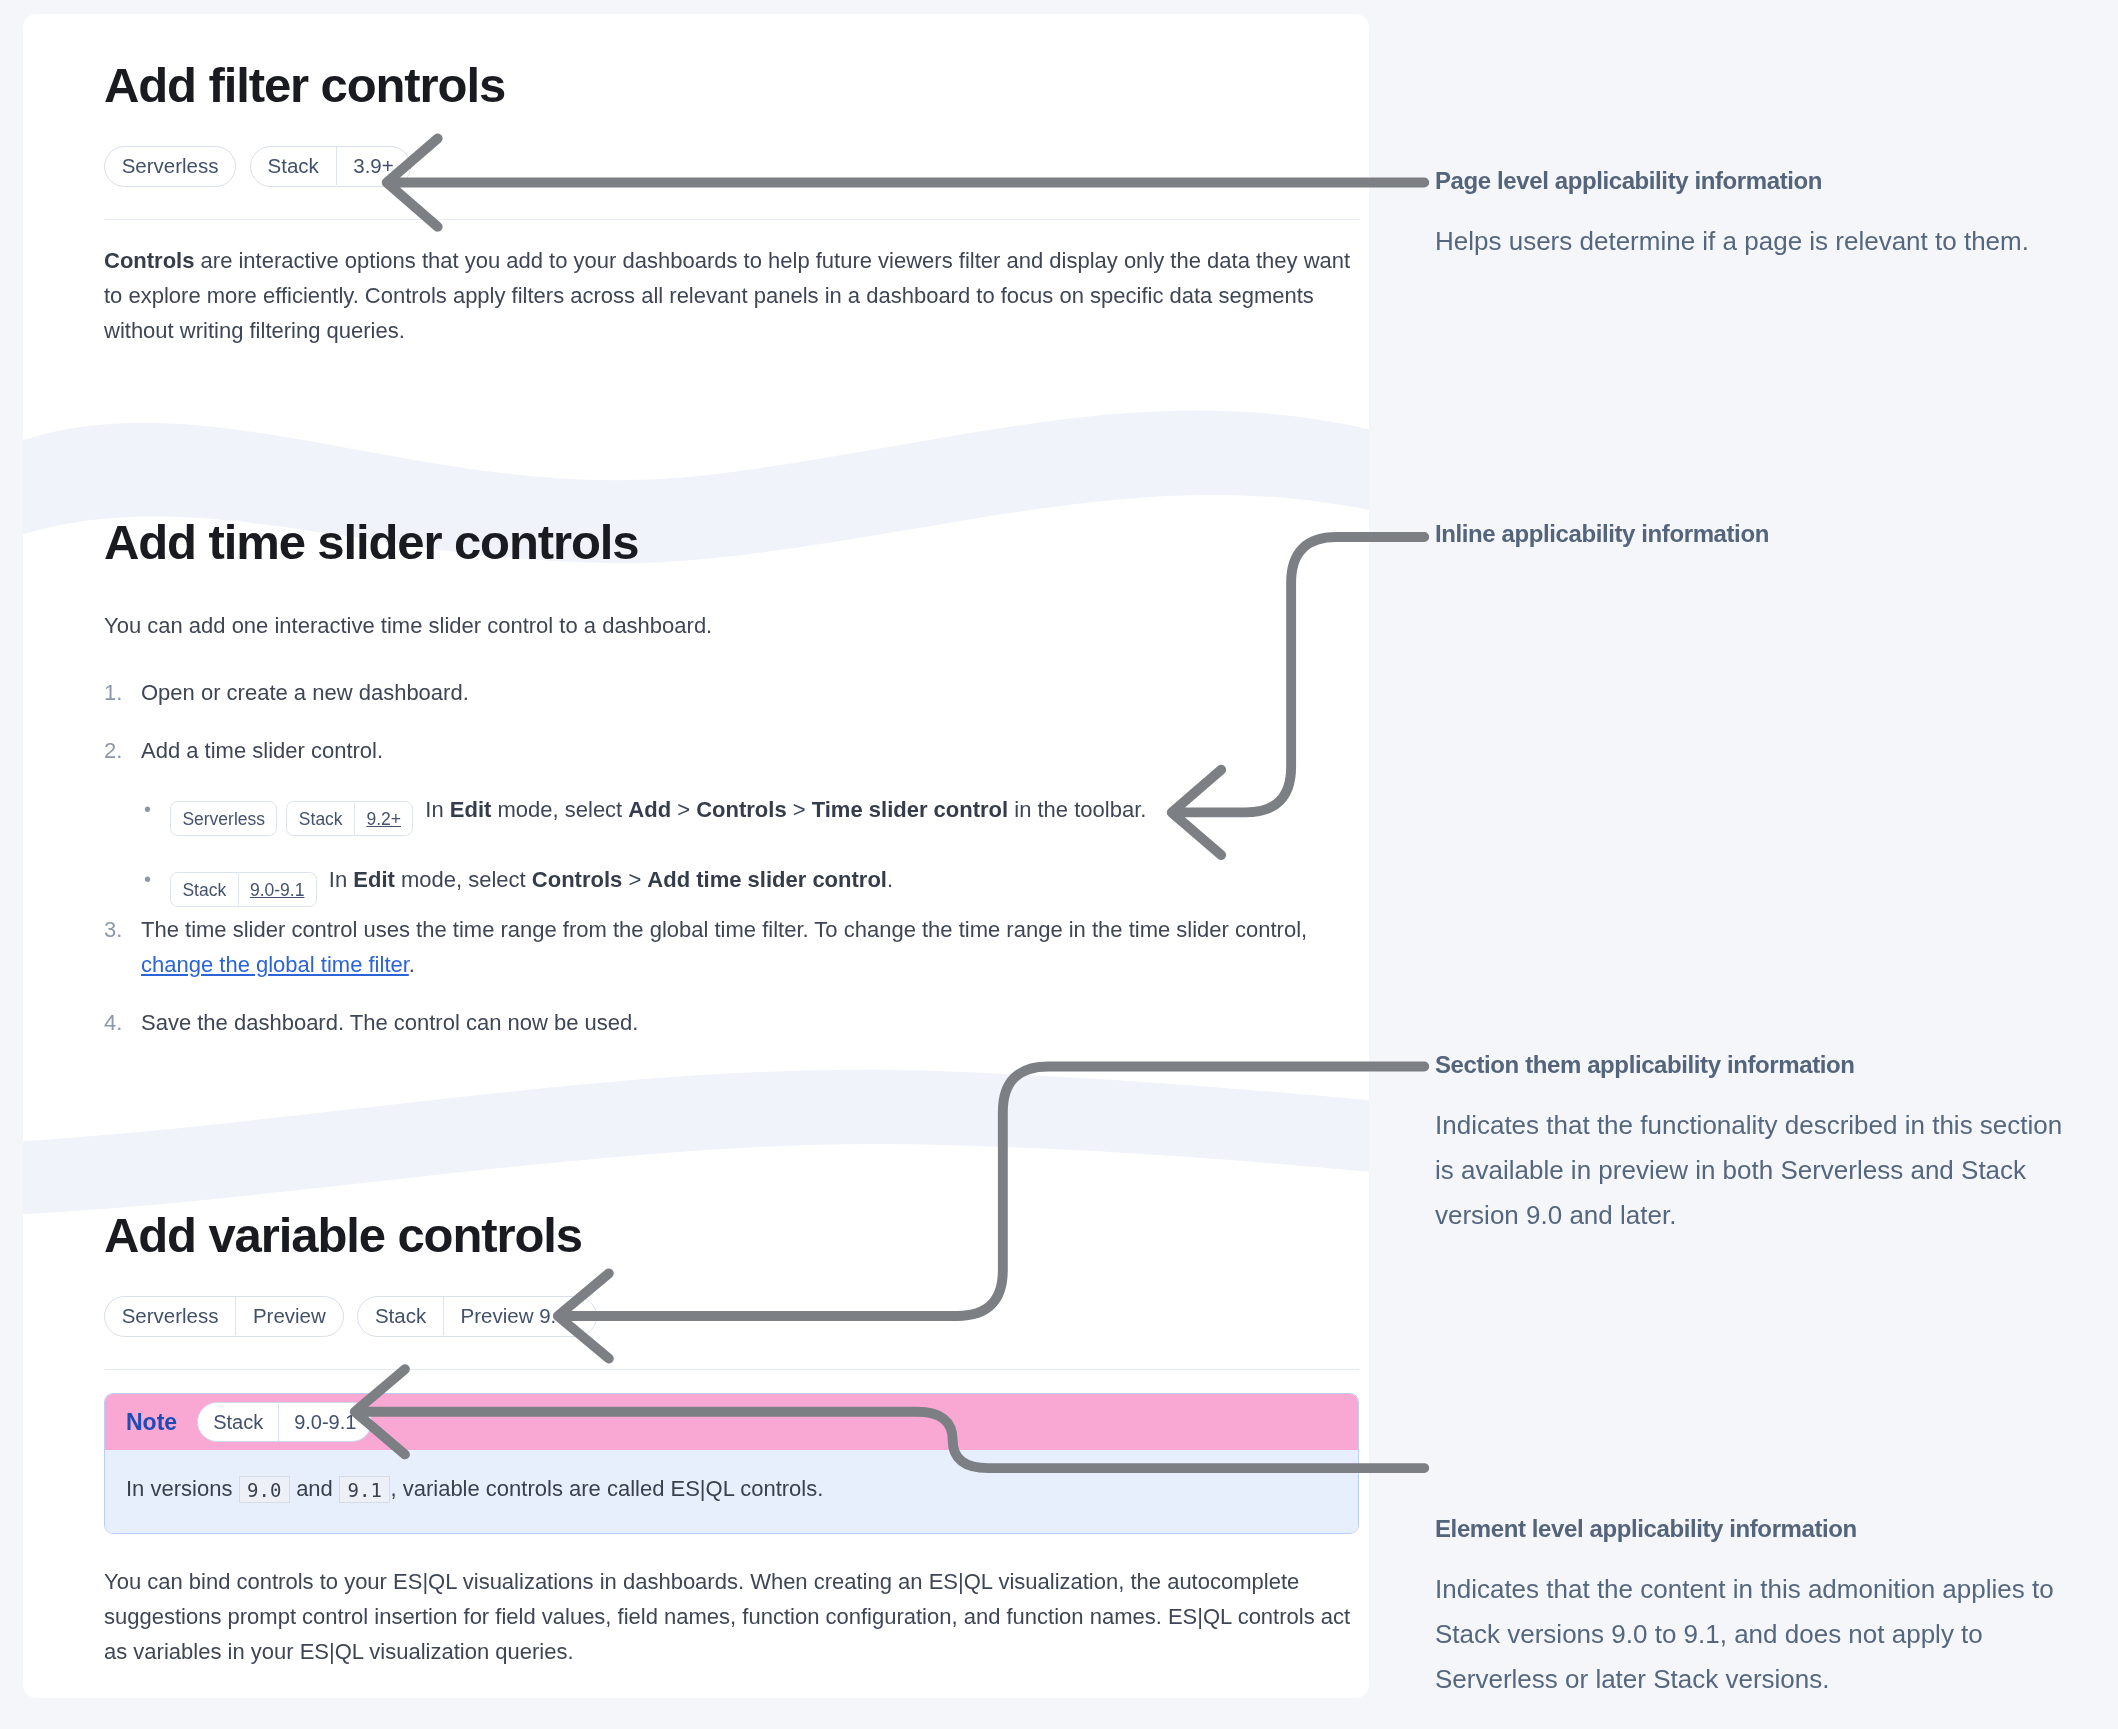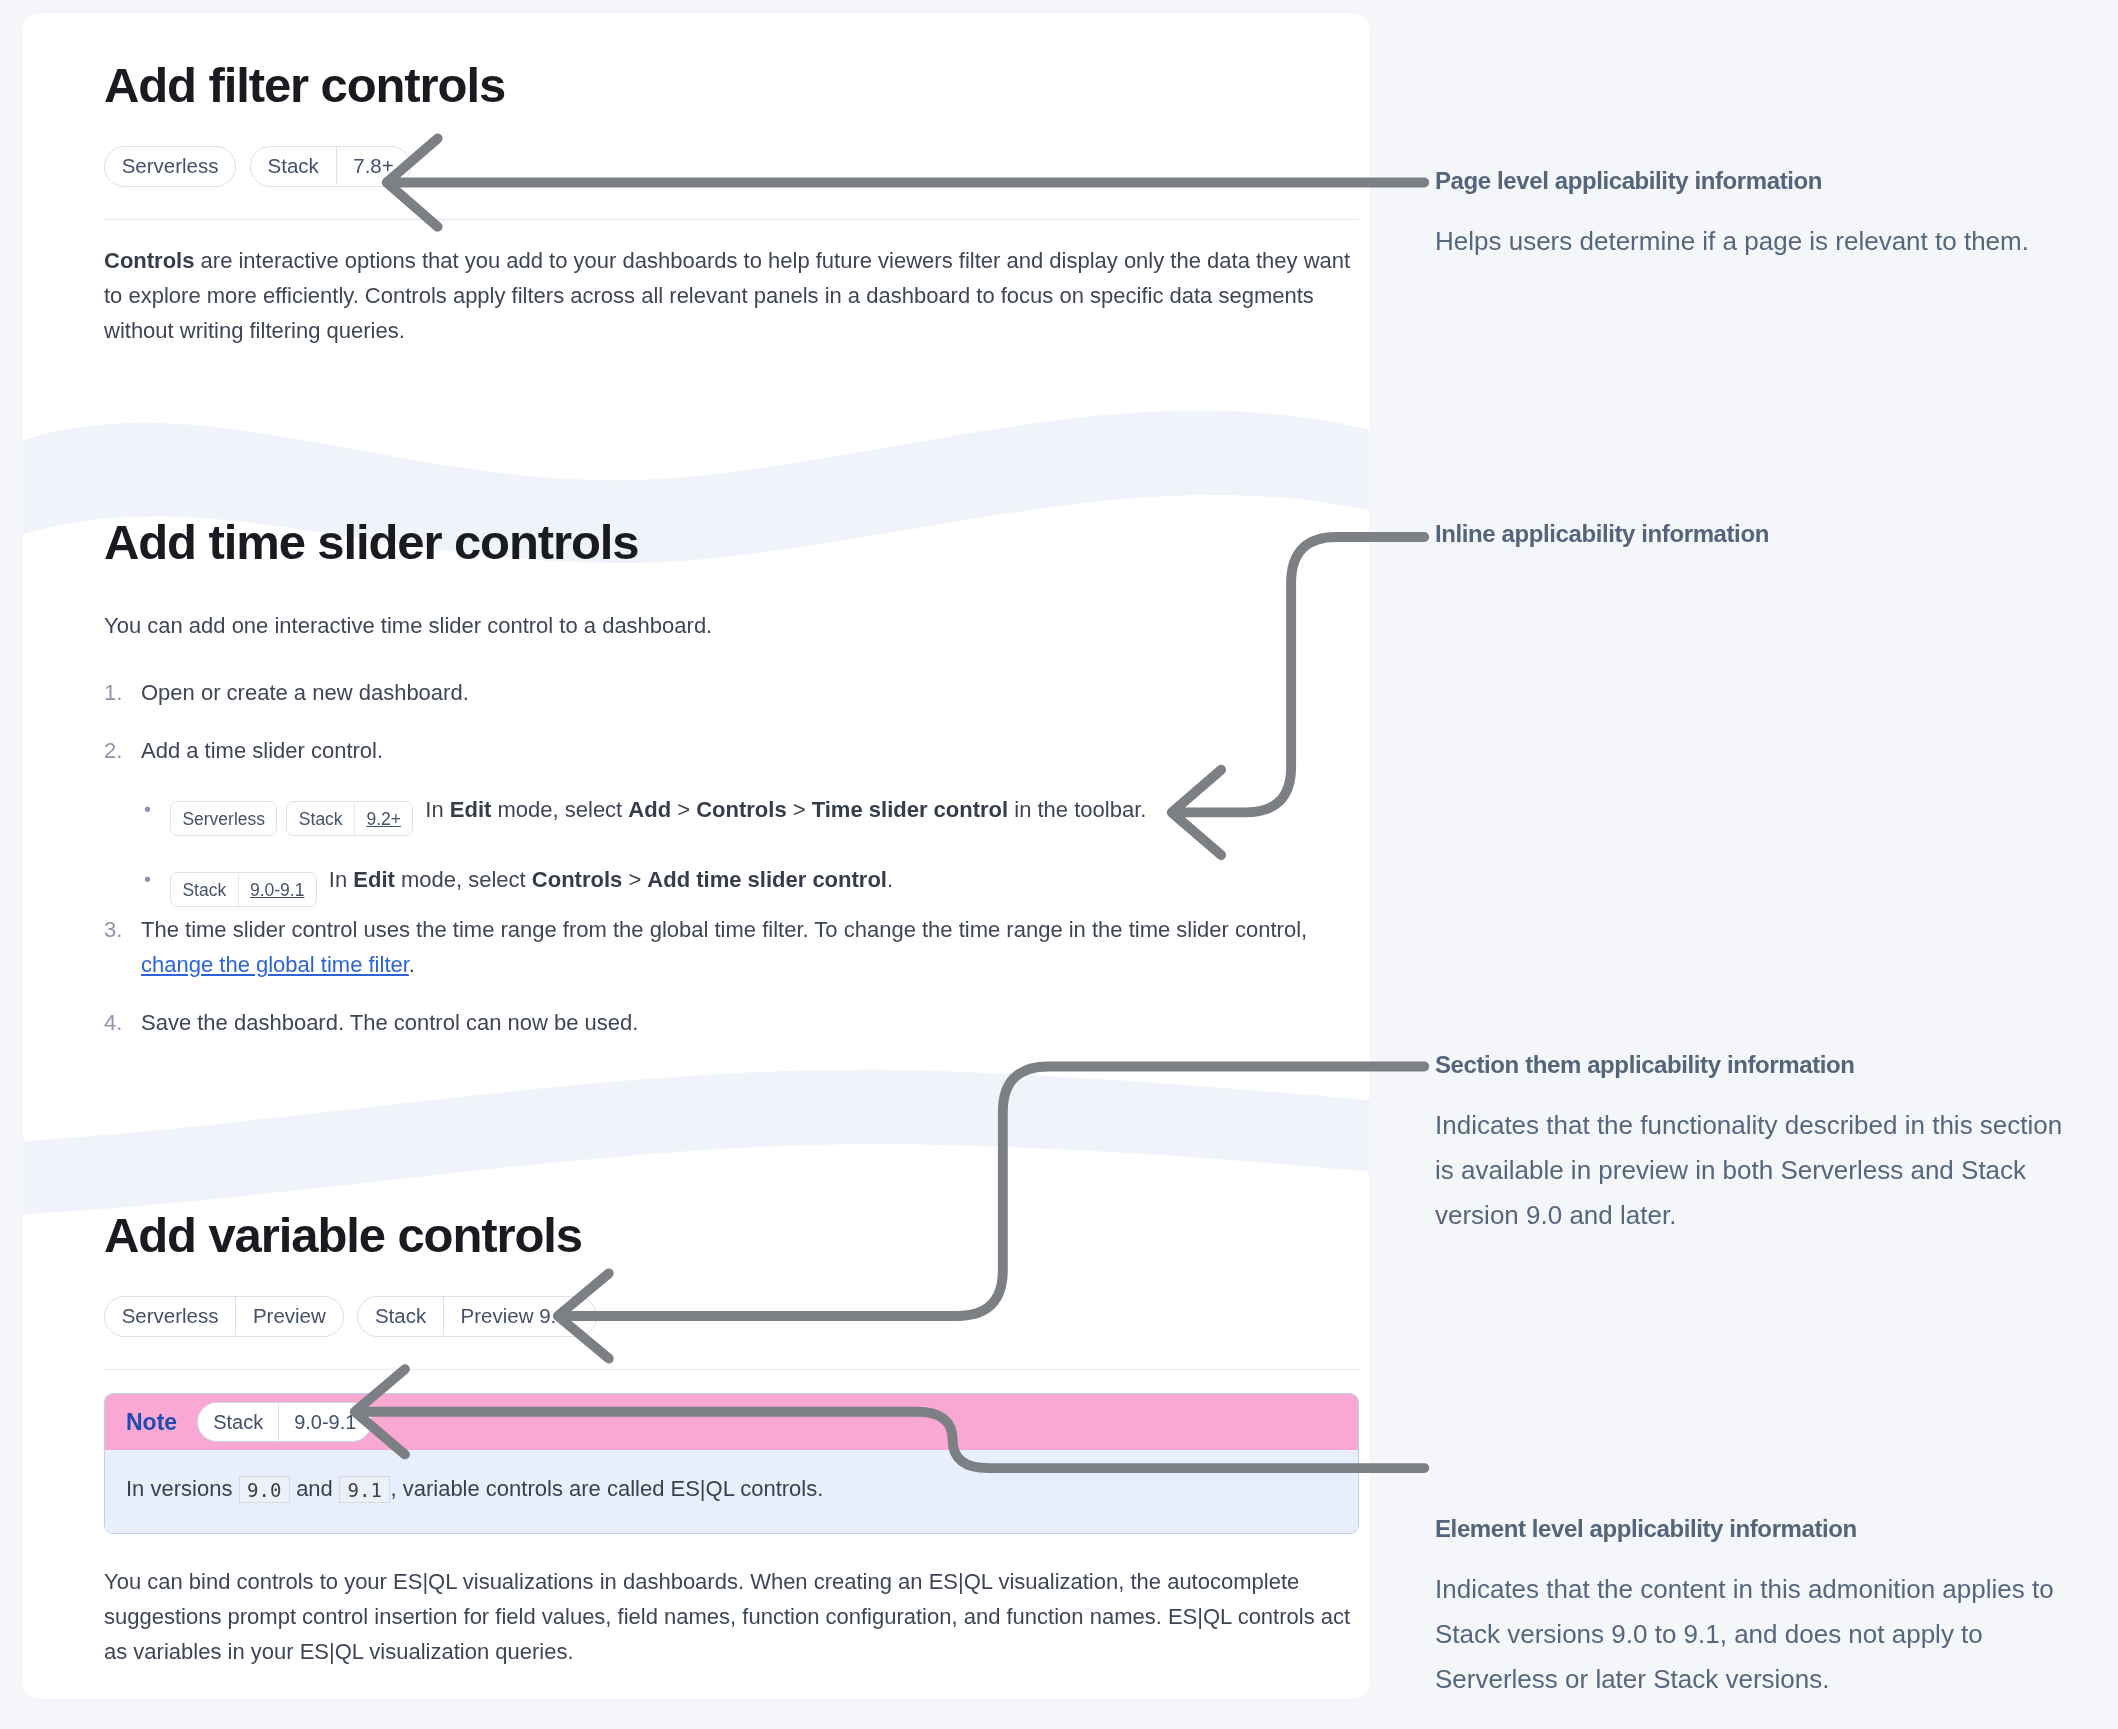--- a/index.html
+++ b/index.html
@@ -91,21 +91,21 @@
   </svg>
 
   <section class="sect" style="top:44px;">
     <h2 class="card-h">Add filter controls</h2>
     <div class="badges-row">
         <span class="pill">
           <span>Serverless</span>
         </span>
         <span class="pill">
           <span>Stack</span>
-          <span>7.8+</span>
+          <span>3.9+</span>
         </span>
       </div>
     <div class="hr"></div>
     <p class="body-text"><strong>Controls</strong><span> are interactive options that you add to your dashboards to help future viewers filter and display only the data they want to explore more efficiently. Controls apply filters across all relevant panels in a dashboard to focus on specific data segments without writing filtering queries.</span></p>
   </section>
 
   <section class="sect" style="top:501px;">
     <h2 class="card-h">Add time slider controls</h2>
     <p class="body-text intro">You can add one interactive time slider control to a dashboard.</p>
     <ol class="steps">

